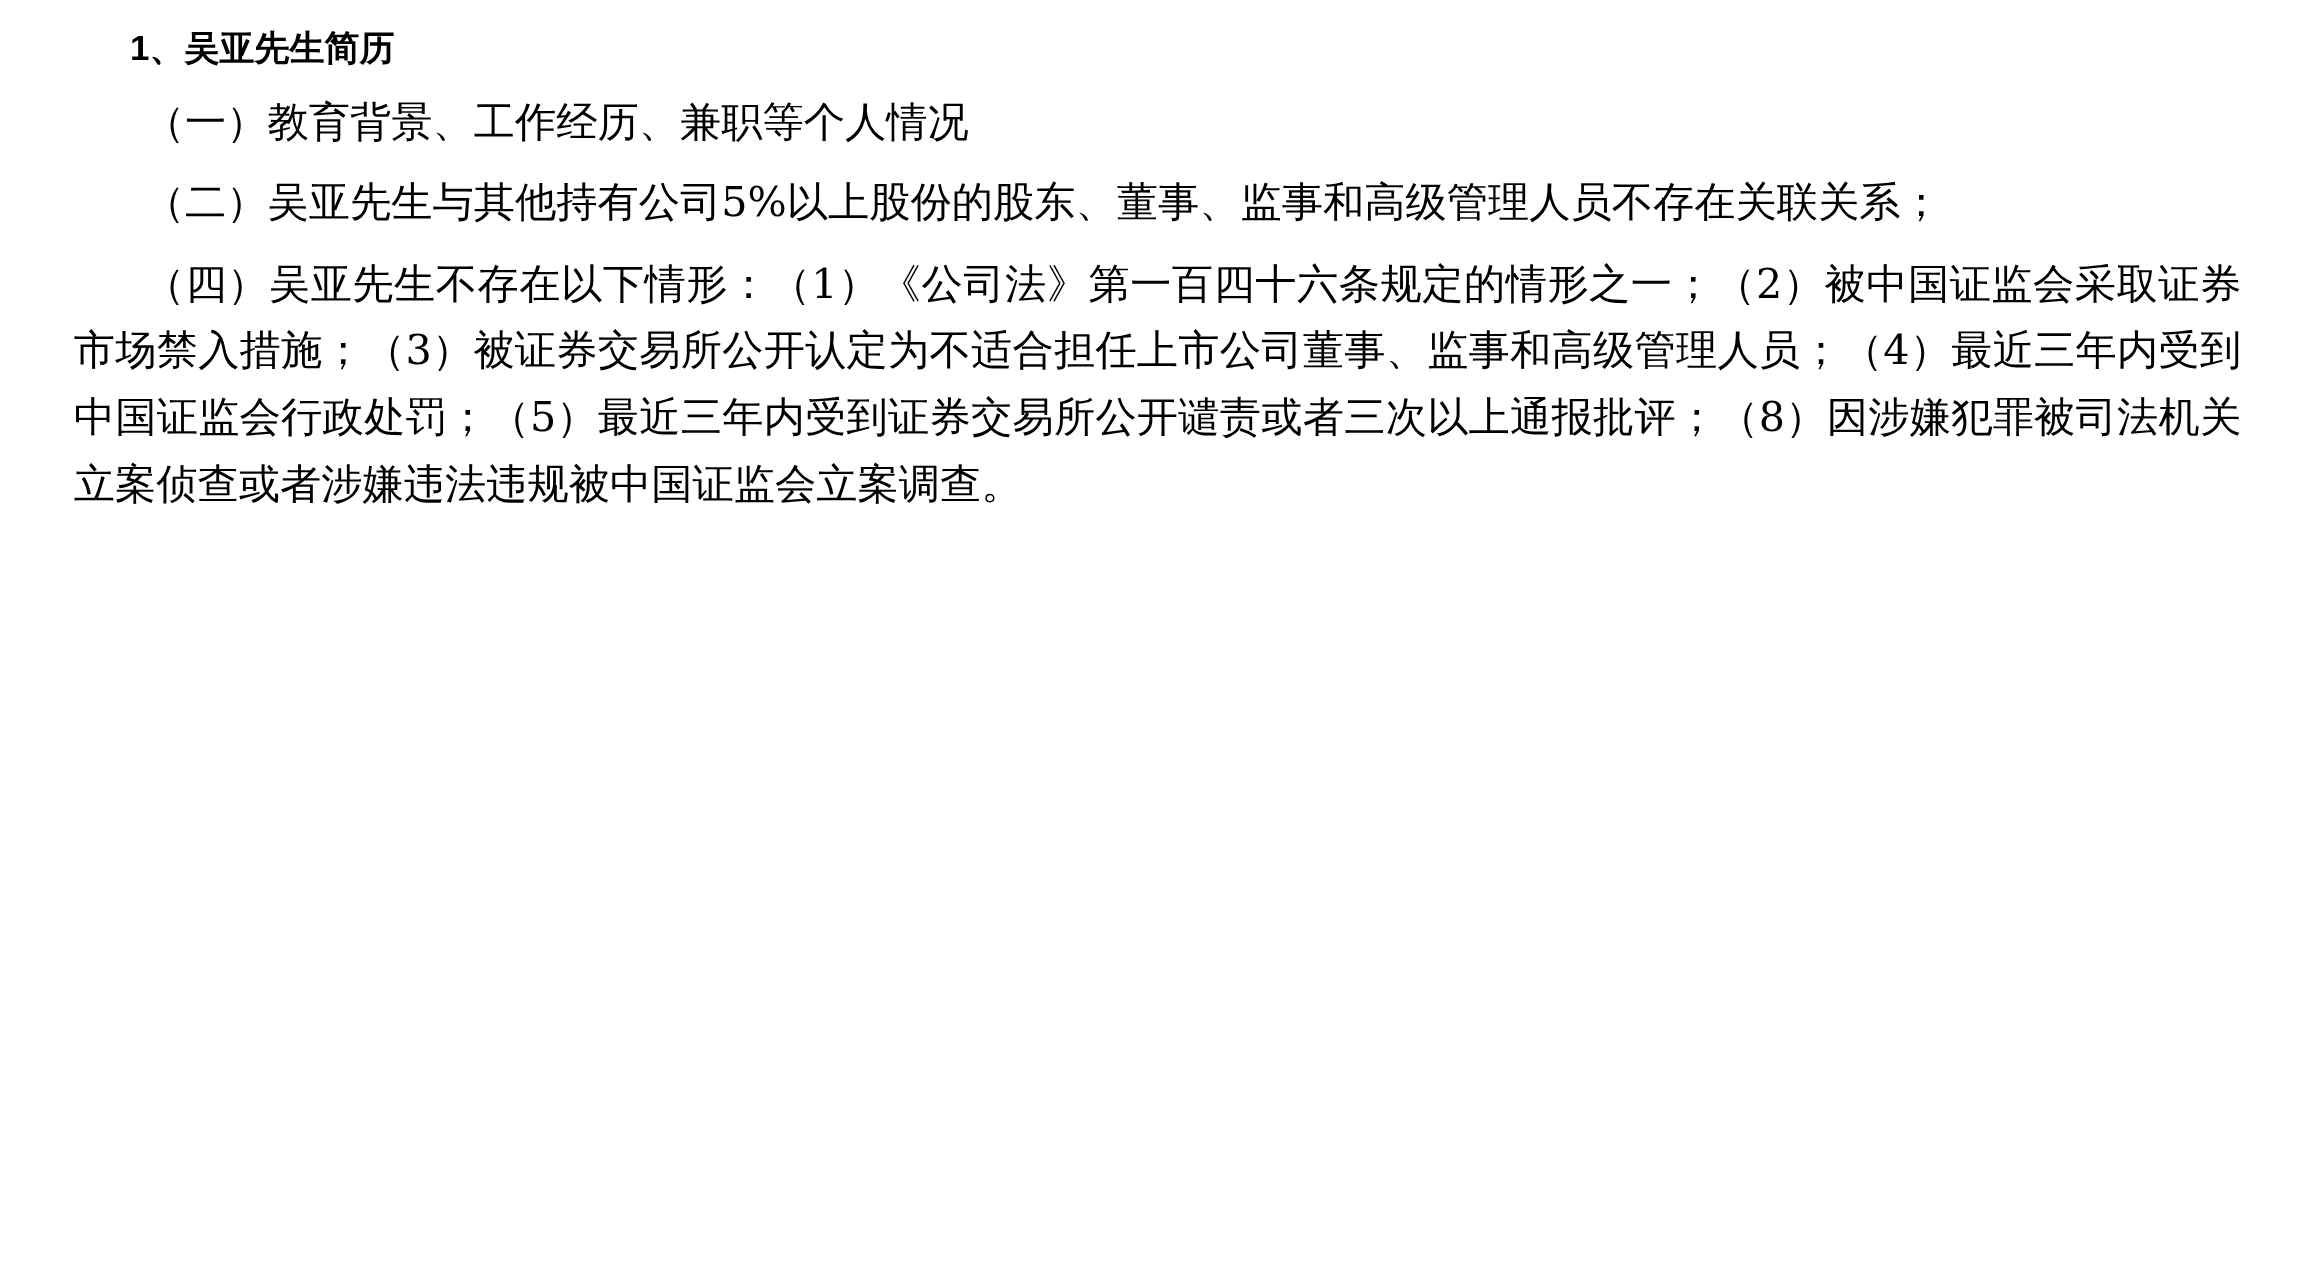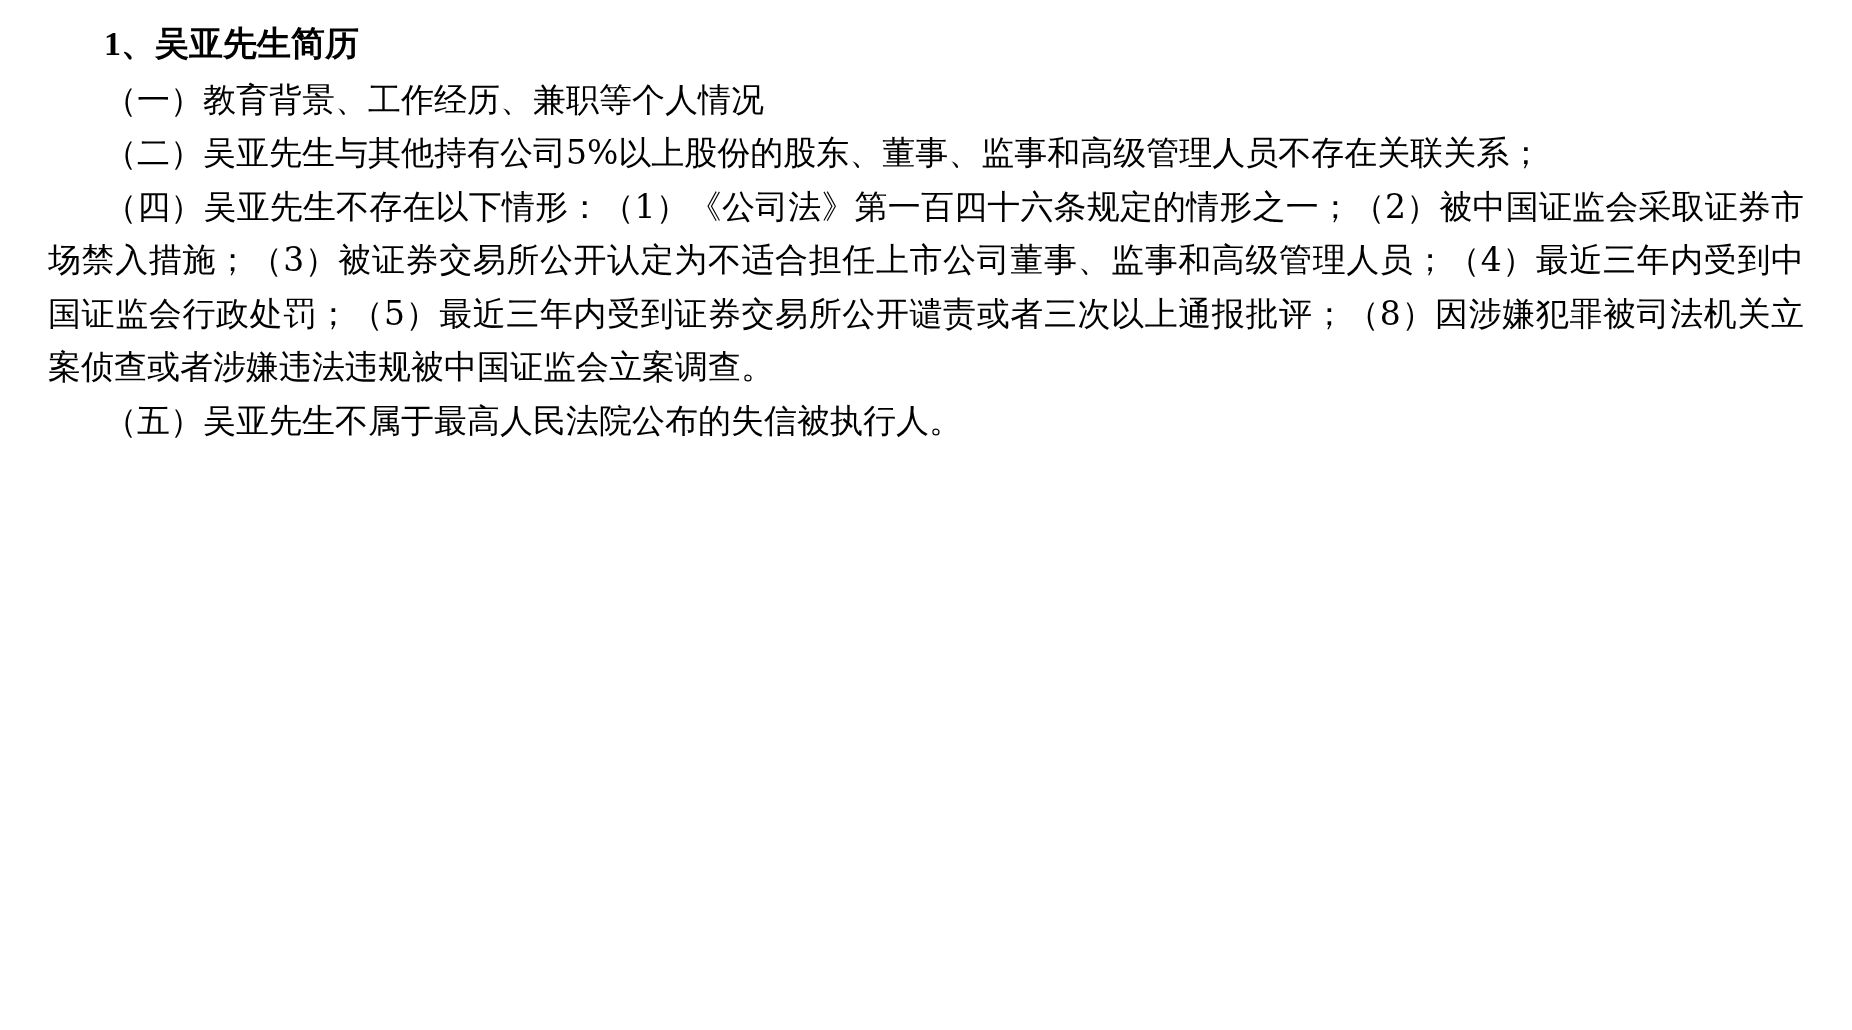--- a/index.html
+++ b/index.html
@@ -16,29 +16,29 @@
     padding: 18px 48px 0 48px;
     font-family: "DejaVu Serif", "Liberation Serif", serif;
     color: #000000;
     overflow: hidden;
   }
   .doc-body {
     font-size: 33px;
     line-height: 1.62;
   }
   .heading {
-    font-family: Liberation Serif, serif;
+    font-family: Liberation Sans, sans-serif;
     font-weight: bold;
-    font-size: 34px;
+    font-size: 28px;
     line-height: 1.5;
     margin: 0 0 4px 0;
     padding-left: 56px;
   }
   p.para {
-    margin: 0;
+    margin: 11px;
     text-align: justify;
     text-justify: inter-ideograph;
     text-indent: 56px;
   }
   .bio-line {
     letter-spacing: 0.2px;
   }
 </style>
 </head>
 <body>
@@ -49,16 +49,15 @@
     <h1 class="heading">1、吴亚先生简历</h1>
 
     <p class="para">（一）教育背景、工作经历、兼职等个人情况</p>
 
 
     <p class="para">（二）吴亚先生与其他持有公司5%以上股份的股东、董事、监事和高级管理人员不存在关联关系；</p>
 
 
     <p class="para">（四）吴亚先生不存在以下情形：（1）《公司法》第一百四十六条规定的情形之一；（2）被中国证监会采取证券市场禁入措施；（3）被证券交易所公开认定为不适合担任上市公司董事、监事和高级管理人员；（4）最近三年内受到中国证监会行政处罚；（5）最近三年内受到证券交易所公开谴责或者三次以上通报批评；（8）因涉嫌犯罪被司法机关立案侦查或者涉嫌违法违规被中国证监会立案调查。</p>
 
-    <p class="para">（五）吴亚先生不属于最高人民法院公布的失信被执行人。</p>
 
   </div>
 </div>
 
 </body></html>

